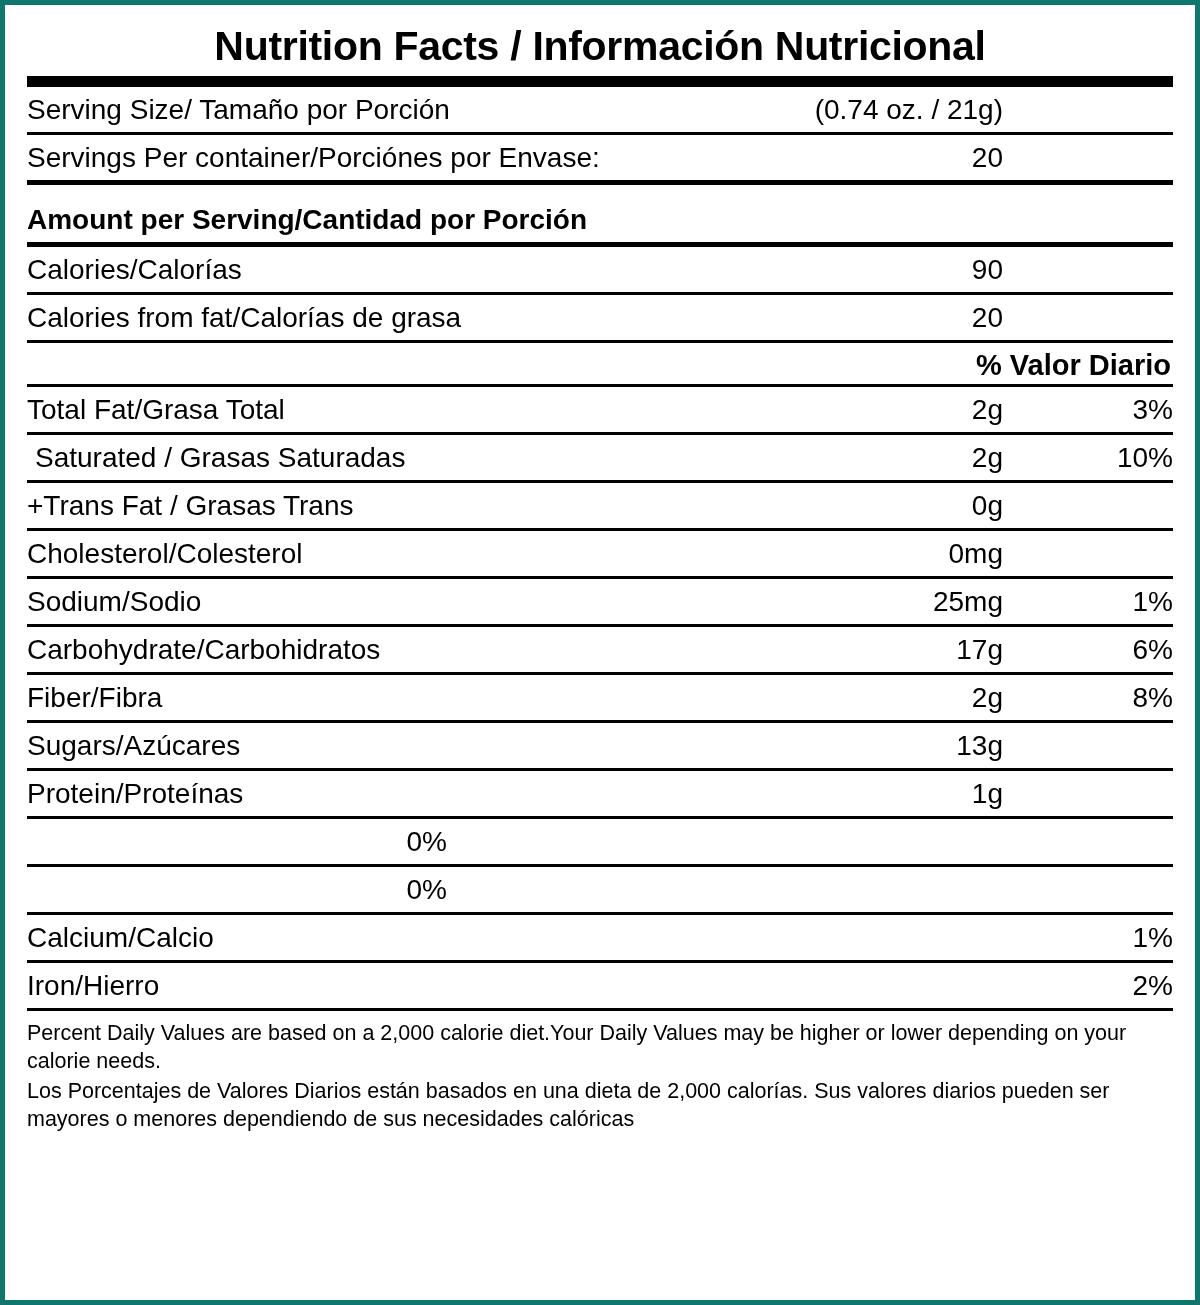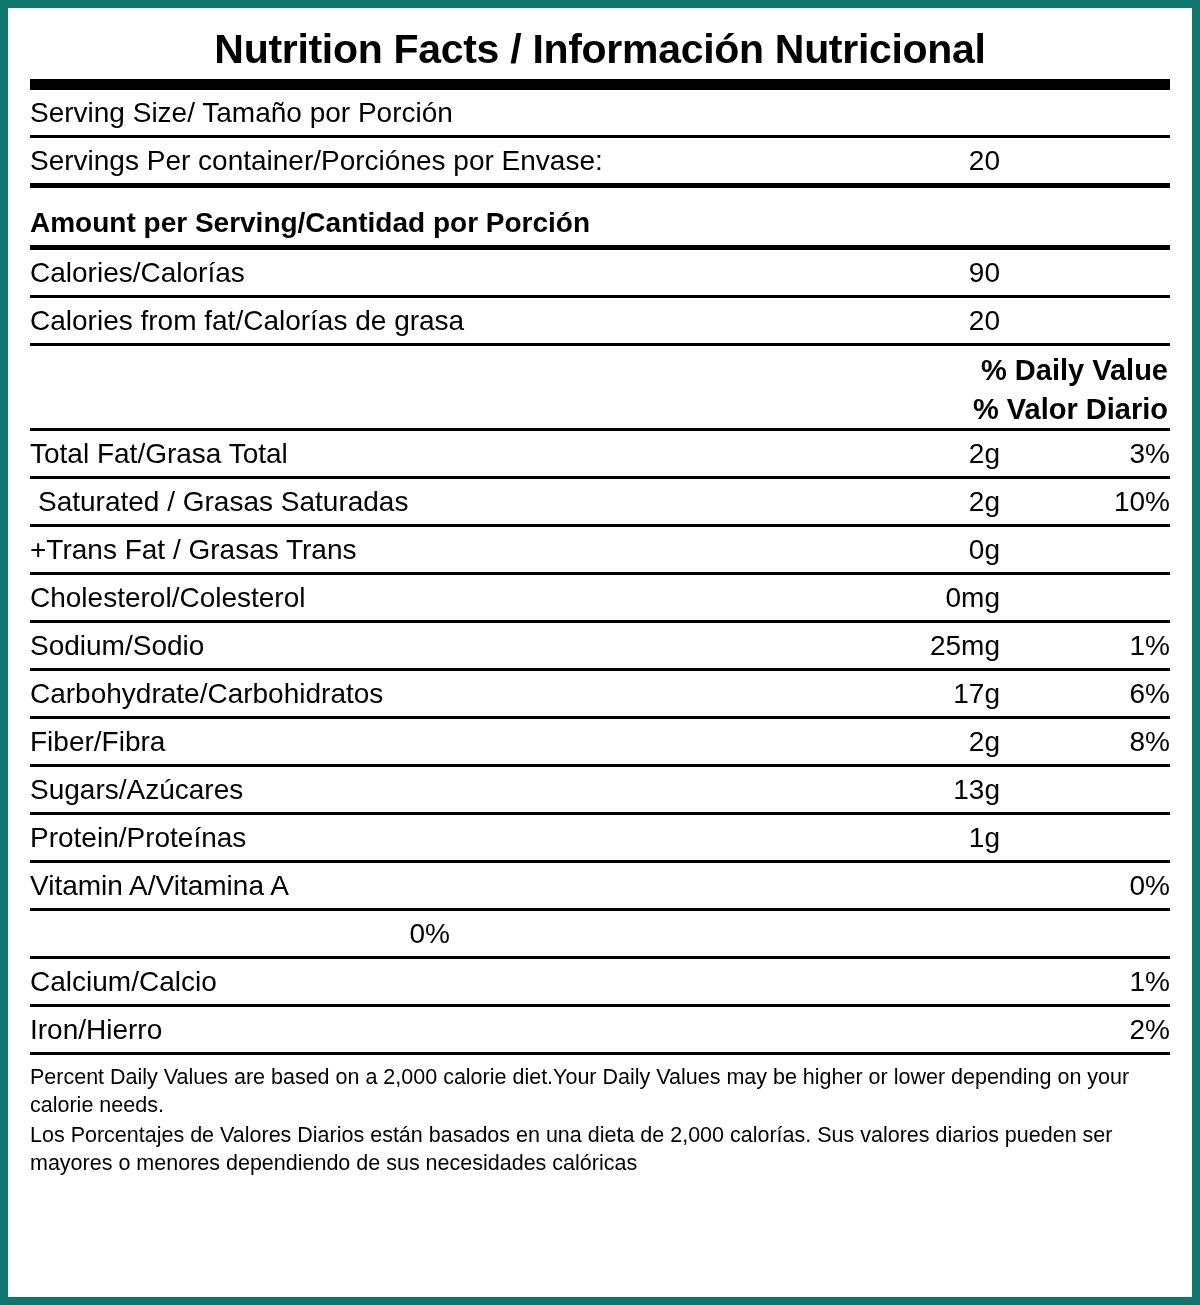--- a/index.html
+++ b/index.html
@@ -8,21 +8,21 @@
     background: #ffffff;
   }
   body {
     font-family: "Liberation Sans", sans-serif;
     color: #000000;
   }
   .panel {
     width: 1200px;
     height: 1305px;
     box-sizing: border-box;
-    border: 8px solid #0f766e;
+    border: 5px solid #0f766e;
     background: #ffffff;
     padding: 10px 22px 8px 22px;
     position: relative;
   }
   .title {
     text-align: center;
     font-size: 41px;
     font-weight: bold;
     letter-spacing: -0.3px;
     margin: 8px 0 6px 0;
@@ -91,20 +91,21 @@
 <body>
 
 <div class="panel">
 
   <div class="title">Nutrition Facts / Información Nutricional</div>
 
   <div class="rule-thick"></div>
 
   <div class="row">
     <div class="label">Serving Size/ Tamaño por Porción</div>
+    <div class="amount">(0.74 oz. / 21g)</div>
     <div class="dv"></div>
   </div>
 
   <div class="rule-thin"></div>
 
   <div class="row">
     <div class="label">Servings Per container/Porciónes por Envase:</div>
     <div class="amount">20</div>
     <div class="dv"></div>
   </div>
@@ -128,21 +129,20 @@
   <div class="rule-thin"></div>
 
   <div class="row">
     <div class="label">Calories from fat/Calorías de grasa</div>
     <div class="amount">20</div>
     <div class="dv"></div>
   </div>
 
   <div class="rule-thin"></div>
 
-  <div class="dv-head">% Daily Value</div>
   <div class="dv-head second">% Valor Diario</div>
 
   <div class="rule-thin"></div>
 
   <div id="nutrient-rows">
       <div class="row">
         <div class="label">Total Fat/Grasa Total</div>
         <div class="amount">2g</div>
         <div class="dv">3%</div>
       </div>
@@ -189,21 +189,20 @@
         <div class="dv"></div>
       </div>
       <div class="rule-thin"></div>
       <div class="row">
         <div class="label">Protein/Proteínas</div>
         <div class="amount">1g</div>
         <div class="dv"></div>
       </div>
       <div class="rule-thin"></div>
       <div class="row">
-        <div class="label">Vitamin A/Vitamina A</div>
         <div class="amount"></div>
         <div class="dv">0%</div>
       </div>
       <div class="rule-thin"></div>
       <div class="row">
         <div class="amount"></div>
         <div class="dv">0%</div>
       </div>
       <div class="rule-thin"></div>
       <div class="row">

